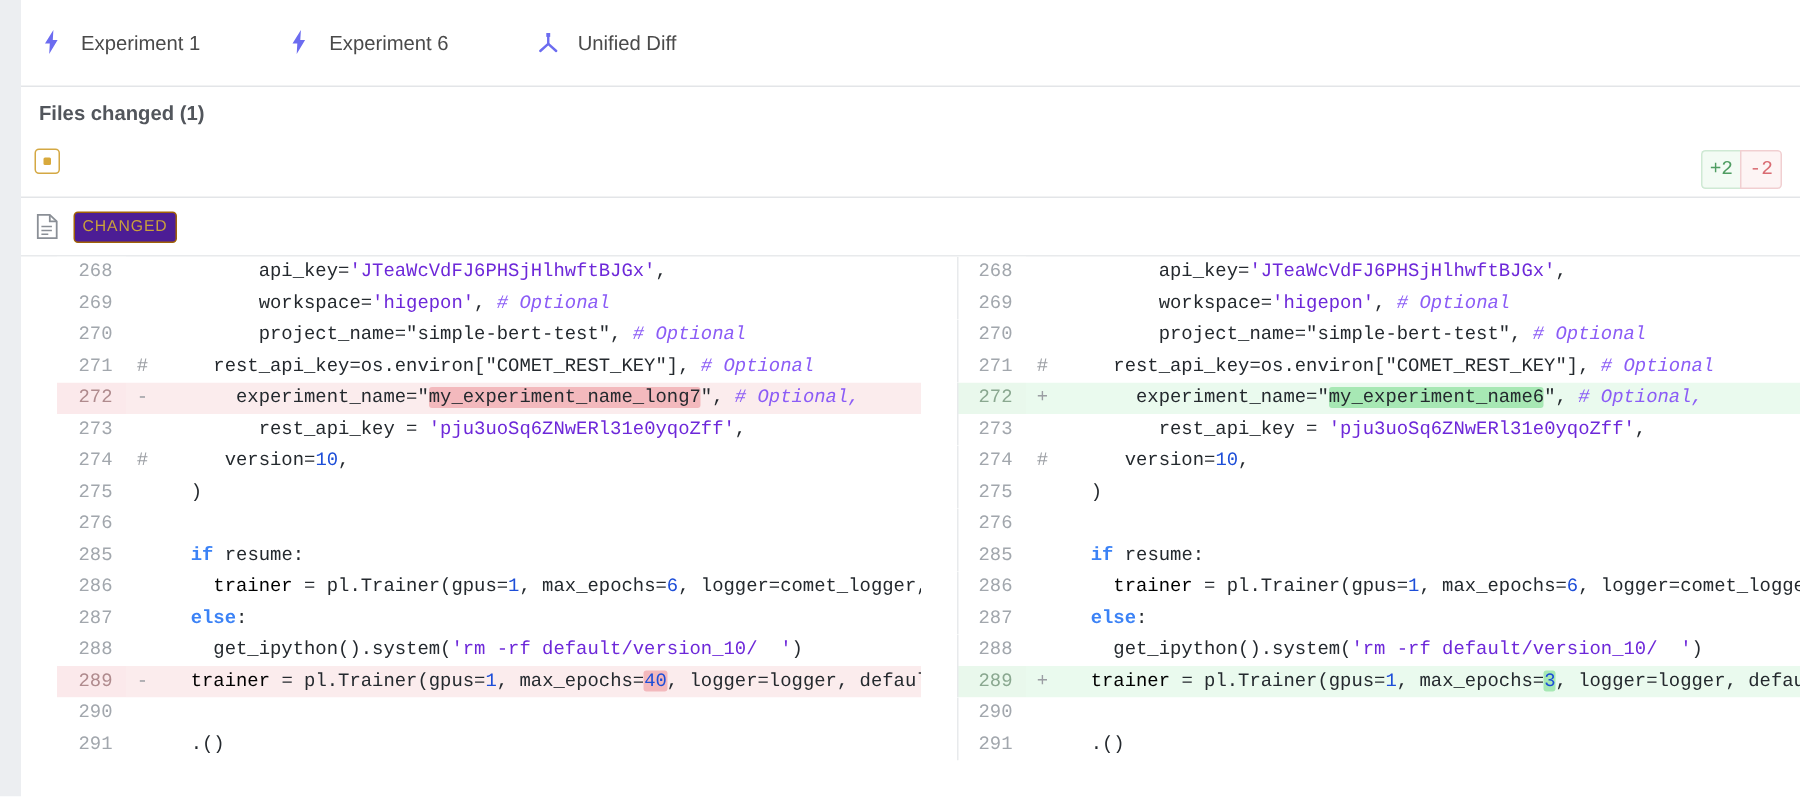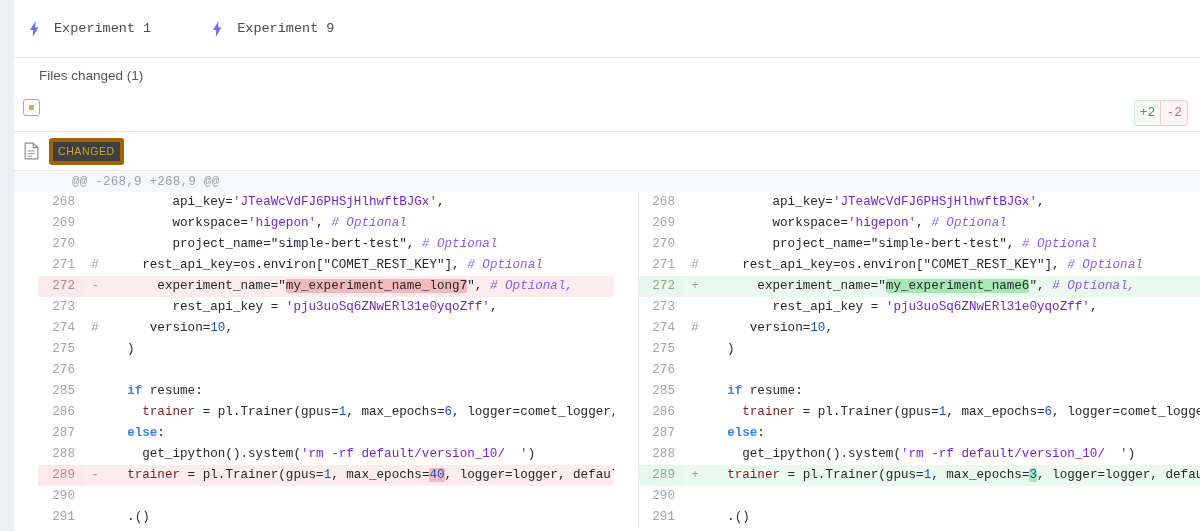--- a/index.html
+++ b/index.html
@@ -15,21 +15,21 @@
   .left-rail {
     position: absolute; left: 0; top: 0; width: 14px; height: 531px;
     background: #eceef1;
   }
 
   
   .tabbar {
     position: absolute; left: 14px; top: 0; right: 0; height: 58px;
     background: #ffffff;
     border-bottom: 1px solid #e3e5e8;
-    display: flex; align-items: center; font-family: Liberation Mono, monospace;
+    display: flex; align-items: flex-end;
   }
   .tab {
     display: flex; align-items: center; gap: 0;
     padding: 0 0; height: 58px; position: relative;
     cursor: pointer;
   }
   .tab-ico {
     width: 40px; display: flex; align-items: center; justify-content: center;
     color: #6c6cf0;
   }
@@ -43,22 +43,22 @@
     content: ""; position: absolute; left: 18px; right: 32px; bottom: 0;
     height: 3px; background: #e1385f; border-radius: 2px;
   }
 
   
   .files-head {
     position: absolute; left: 14px; top: 59px; right: 0; height: 72px;
     background: #ffffff;
   }
   .files-title {
-    position: absolute; left: 25px; top: 9px;
-    font-size: 13.5px; font-weight: normal; color: #52565c;
+    position: absolute; left: 12px; top: 9px;
+    font-size: 13.5px; font-weight: bold; color: #52565c;
   }
   .file-chip {
     position: absolute; left: 9px; top: 40px;
     width: 17px; height: 17px;
     border: 1px solid #d4a843; border-radius: 3px;
     background: #ffffff;
     display: flex; align-items: center; justify-content: center;
   }
   .file-chip i {
     display: block; width: 5px; height: 5px; border-radius: 1px;
@@ -92,22 +92,22 @@
     position: absolute; left: 14px; top: 132px; right: 0; bottom: 0;
     background: #ffffff;
   }
   .file-bar {
     height: 38px; display: flex; align-items: center; gap: 10px;
     padding-left: 10px;
   }
   .doc-icon { color: #8a8f96; display: flex; align-items: center; }
   .changed-badge {
     font-size: 10.5px; letter-spacing: 0.6px; color: #c9a13b;
-    border: 4px solid #a16207; border-radius: 3px;
-    padding: 3px 5px 4px 5px; background: #404040;
+    border: 1px solid #a16207; border-radius: 3px;
+    padding: 3px 5px 4px 5px; background: #4c1d95;
   }
 
   
   .diff {
     border-top: 1px solid #e8eaec;
     font-family: "Liberation Mono", monospace;
     font-size: 12.6px;
   }
   .hunk {
     display: flex; height: 21px; align-items: center;
@@ -132,21 +132,21 @@
     flex: 1 1 auto; line-height: 21px; color: #24292e;
     white-space: pre; overflow: hidden; padding-left: 6px;
   }
 
   .side.right .gutter { border-left: 1px solid #e8eaec; }
 
   
   .s  { color: #6d28d9; }           
   .c  { color: #8b5cf6; font-style: italic; } 
   .k  { color: #3b82f6; font-weight: bold; }  
-  .v  { color: #7f1d1d; }           
+  .v  { color: #000000; }           
   .n  { color: #1d4ed8; }
   .hl-del { background: #f3b9bd; border-radius: 2px; }
   .hl-add { background: #a7e8b4; border-radius: 2px; }
 </style>
 </head>
 <body>
 
 <div class="page">
 
   <div class="left-rail"></div>
@@ -161,24 +161,34 @@
       </span>
       <span class="tab-label">Experiment 1</span>
     </div>
 
     <div class="tab">
       <span class="tab-ico">
         <svg width="11" height="16" viewBox="0 0 11 16">
             <path d="M6.6 0 1 9h3.2L3.8 16 9.4 6.6H6.2L6.6 0z" fill="#6c6cf0"></path>
           </svg>
       </span>
-      <span class="tab-label">Experiment 9</span>
-    </div>
-
-
+      <span class="tab-label">Experiment 6</span>
+    </div>
+
+
+    <div class="tab">
+      <span class="tab-ico">
+        <svg width="15" height="15" viewBox="0 0 15 15" fill="none" stroke="#6c6cf0" stroke-width="1.6" stroke-linecap="round">
+          <path d="M2.2 13 7.5 8.2 12.8 13"></path>
+          <path d="M7.5 8.2V2.2"></path>
+          <rect x="6.2" y="1" width="2.6" height="2.6" fill="#6c6cf0" stroke="none"></rect>
+        </svg>
+      </span>
+      <span class="tab-label">Unified Diff</span>
+    </div>
   </div>
 
   <div class="files-head">
     <div class="files-title">Files changed (1)</div>
 
     <div class="file-chip">
       <i></i>
     </div>
 
     <div class="counts">
@@ -196,24 +206,20 @@
           <path d="M1.2 1.2h8l4.6 4.4v11.2H1.2z"></path>
           <path d="M9.2 1.4v4.2h4.4"></path>
           <path d="M3.6 9h7M3.6 11.6h7M3.6 14.2h4.6" stroke-width="1"></path>
         </svg>
       </span>
       <span class="changed-badge">CHANGED</span>
     </div>
 
     <div class="diff">
 
-      <div class="hunk">
-        <span class="hnum"></span>
-        <span class="htxt">@@ -268,9 +268,9 @@</span>
-      </div>
 
       <div id="rows-a">
           <div class="row">
             <div class="side left">
               <div class="gutter">268</div>
               <div class="sign"></div>
               <div class="code">        api_key=<span class="s">'JTeaWcVdFJ6PHSjHlhwftBJGx'</span>,</div>
             </div>
             <div class="side right">
               <div class="gutter">268</div>

